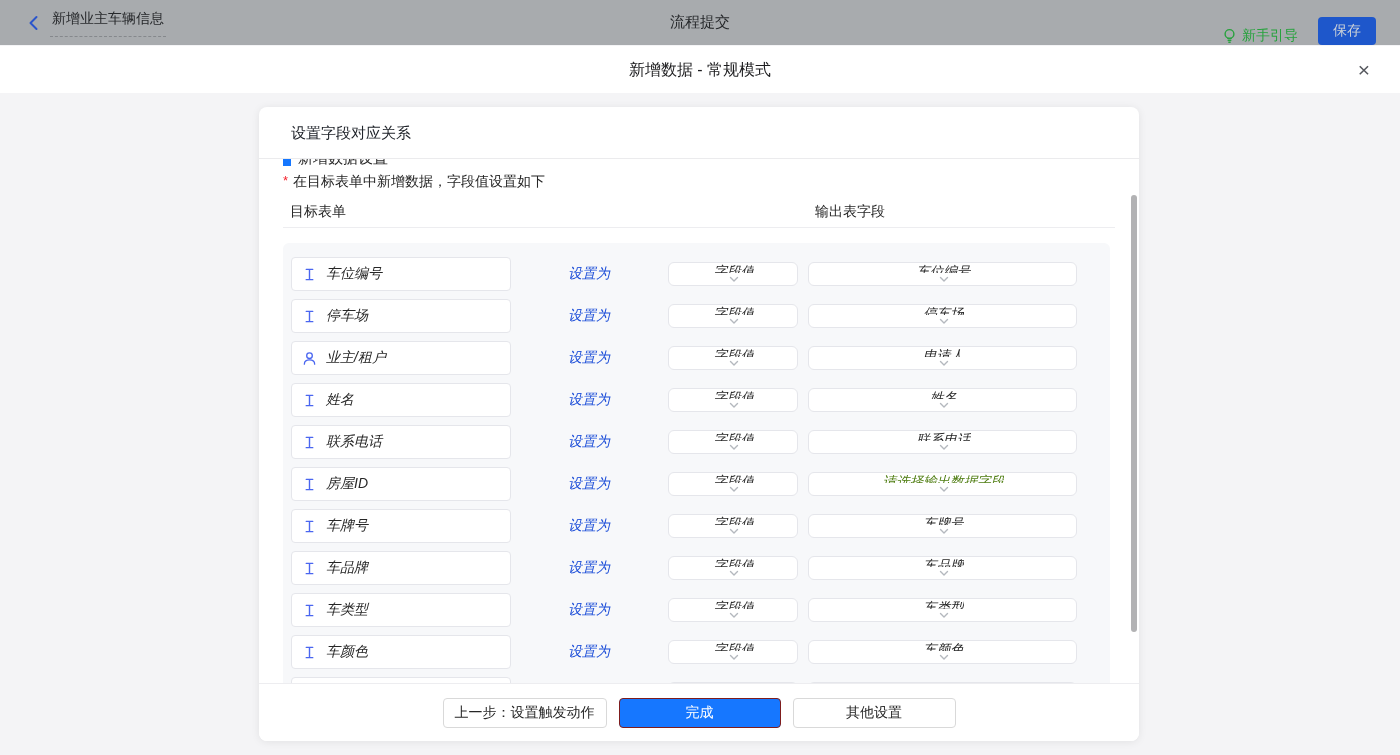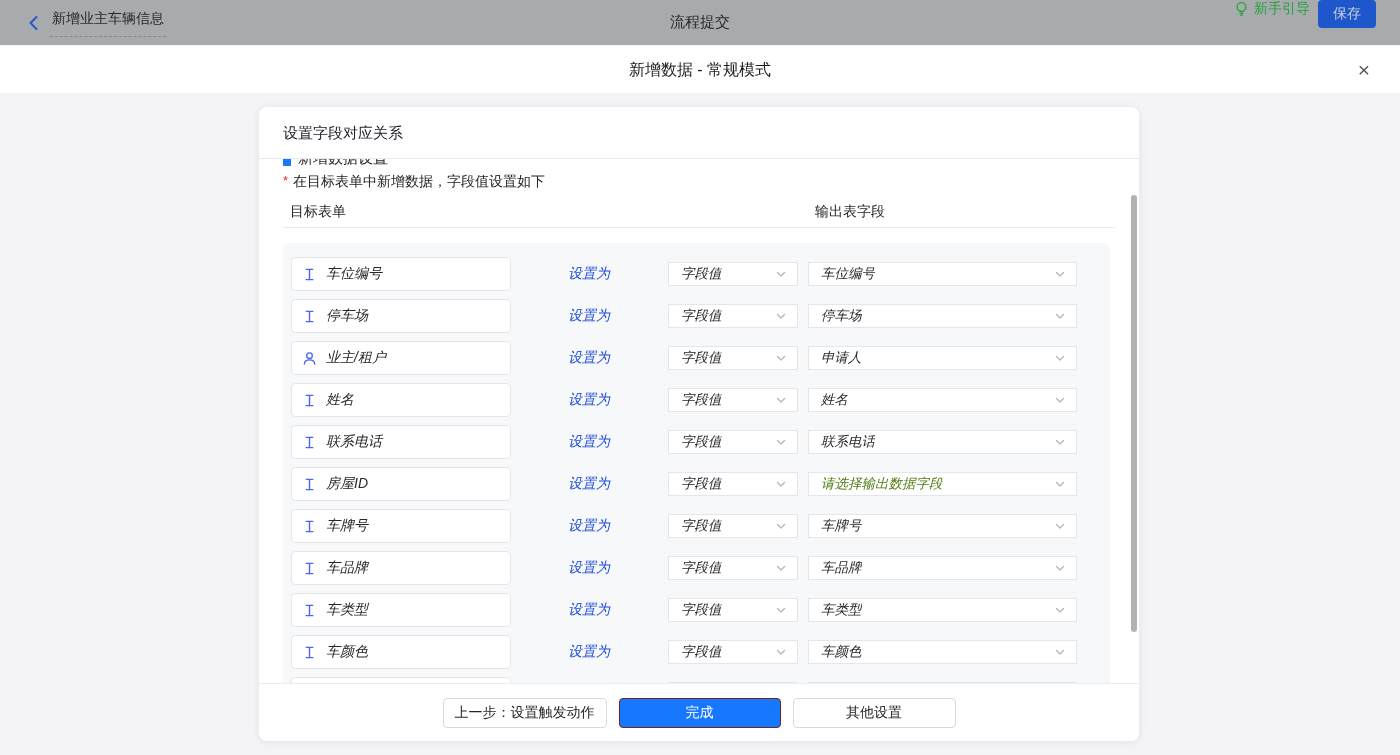--- a/index.html
+++ b/index.html
@@ -5,54 +5,54 @@
   * { margin:0; padding:0; box-sizing:border-box; }
   html,body { width:1400px; height:755px; overflow:hidden; }
   body { font-family:"Liberation Sans","DejaVu Sans",sans-serif; color:#262626; background:#f4f4f6; position:relative; }
 
   
   .topbar { position:absolute; left:0; top:0; width:1400px; height:45px; background:#a8abae; display:flex; align-items:center; }
   .topbar-left { display:flex; align-items:center; margin-left:26px; }
   .back-ico { width:16px; height:16px; margin-right:8px; cursor:pointer; }
   .flow-name { font-size:14px; color:#26282b; border-bottom:1px dashed #85888c; padding:2px 2px 8px 2px; }
   .topbar-center { position:absolute; left:0; right:0; text-align:center; font-size:15px; color:#26282b; }
-  .topbar-right { position:absolute; right:24px; top:0; height:45px; display:flex; align-items:flex-start; gap:8px; }
+  .topbar-right { position:absolute; right:24px; top:0; height:45px; display:flex; align-items:flex-end; gap:20px; }
   .guide { display:flex; align-items:center; gap:5px; font-size:14px; color:#27a23d; cursor:pointer; }
   .save-btn { width:58px; height:28px; background:#1e57cb; color:#ccd1d7; border:none; border-radius:4px; font-size:14px; cursor:pointer; font-family:inherit; }
 
   
   .modal-header { position:absolute; left:0; top:46px; width:1400px; height:48px; background:#fff; border-bottom:1px solid #e7e7e9; }
   .modal-title { text-align:center; line-height:48px; font-size:16px; color:#1d1d1f; font-weight:500; }
   .modal-close { position:absolute; right:25px; top:13px; width:22px; height:22px; font-size:21px; line-height:22px; text-align:center; color:#55585e; cursor:pointer; }
   .modal-body { position:absolute; left:0; top:93px; width:1400px; height:662px; background:#f4f4f6; }
 
   
   .card { position:absolute; left:259px; top:14px; width:880px; height:634px; background:#fff; border-radius:8px; box-shadow:0 1px 8px rgba(0,0,0,0.08); }
-  .card-header { height:52px; line-height:52px; padding:0 24px; font-size:15px; font-weight:500; color:#20242b; border-bottom:1px solid #ebebed; }
+  .card-header { height:52px; line-height:52px; padding:0 32px; font-size:15px; font-weight:500; color:#20242b; border-bottom:1px solid #ebebed; }
   .card-content { position:absolute; left:0; top:52px; width:880px; height:524px; overflow:hidden; }
 
   .clipped-head { position:absolute; top:-10px; left:24px; display:flex; align-items:center; gap:7px; }
   .blue-square { width:8px; height:8px; background:#1677ff; display:inline-block; margin-top:6px; }
   .clipped-head-text { font-size:15px; font-weight:500; color:#262626; }
 
   .instruction { position:absolute; top:14px; left:24px; font-size:14px; color:#262626; }
   .req-star { color:#f5222d; font-size:13px; margin-right:5px; vertical-align:1px; }
 
   .col-head { position:absolute; top:44px; font-size:14px; font-weight:500; color:#262626; }
   .col-head.left { left:31px; }
   .col-head.right { left:556px; }
   .cols-divider { position:absolute; top:68px; left:24px; width:832px; height:1px; background:#ededf0; }
 
   .rows-panel { position:absolute; top:84px; left:24px; width:827px; background:#f7f8fa; border-radius:6px 6px 0 0; padding:10px 0 0 8px;font-style:italic; }
   .map-row { display:flex; align-items:center; height:42px; }
   .field-box { width:220px; height:34px; background:#fff; border:1px solid #e5e6eb; border-radius:4px; display:flex; align-items:center; padding-left:10px; gap:9px; cursor:pointer; }
   .field-box .f-ico { width:15px; height:15px; flex:0 0 auto; }
   .field-label { font-size:14px; color:#262626; }
   .set-as { margin-left:57px; width:44px; font-size:14px; color:#1d4ed8; }
-  .dd { background:#fff; border:1px solid #e5e6eb; border-radius:0; height:24px; display:flex; align-items:center; justify-content:space-between; padding:0 10px 0 12px; cursor:pointer; }
+  .dd { background:#fff; border:1px solid #e5e6eb; border-radius:6px; height:24px; display:flex; align-items:center; justify-content:space-between; padding:0 10px 0 12px; cursor:pointer;flex-direction:column; }
   .dd-mode { width:130px; margin-left:56px; }
   .dd-out  { width:269px; margin-left:10px; }
   .dd-val { font-size:13.5px; color:#262626; white-space:nowrap; overflow:hidden; }
   .dd-val.placeholder { color:#4d7c0f; }
   .chev { width:12px; height:12px; flex:0 0 auto; }
 
   .scroll-thumb { position:absolute; left:872px; top:88px; width:6px; height:437px; background:#b2b2b4; border-radius:3px; cursor:pointer; }
 
   .card-footer { position:absolute; left:0; bottom:0; width:880px; height:58px; background:#fff; border-top:1px solid #ededf0; border-radius:0 0 8px 8px; display:flex; align-items:center; justify-content:center; gap:12px; }
   .btn { height:30px; border-radius:4px; font-size:14px; font-family:inherit; cursor:pointer; background:#fff; border:1px solid #d9d9d9; color:#262626; }

